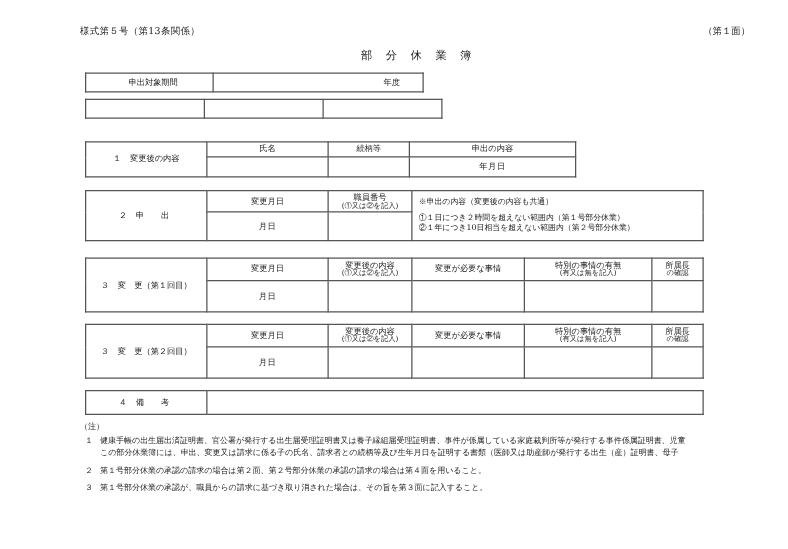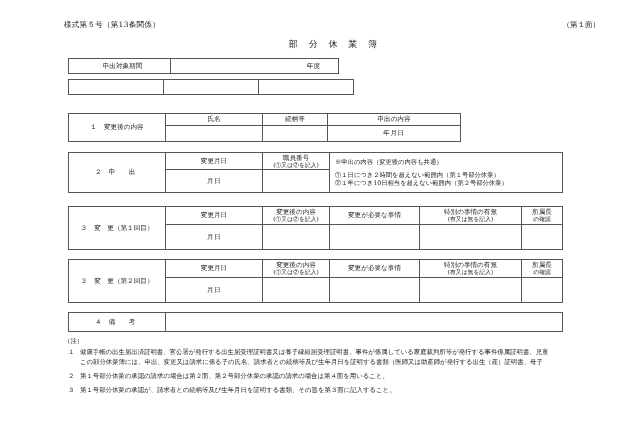--- a/index.html
+++ b/index.html
@@ -327,18 +327,18 @@
     <div class="note-item">
       <span class="marker">２</span>
       <span class="body">
         <span class="ln">第１号部分休業の承認の請求の場合は第２面、第２号部分休業の承認の請求の場合は第４面を用いること。</span>
       </span>
     </div>
 
     <div class="note-item">
       <span class="marker">３</span>
       <span class="body">
-        <span class="ln">第１号部分休業の承認が、請求者との続柄等及び生年月日を証明する書類、その旨を第３面に記入すること。</span>
+        <span class="ln">第１号部分休業の承認が、職員からの請求に基づき取り消された場合は、その旨を第３面に記入すること。</span>
       </span>
     </div>
   </div>
 
 </div>
 
 </body></html>

